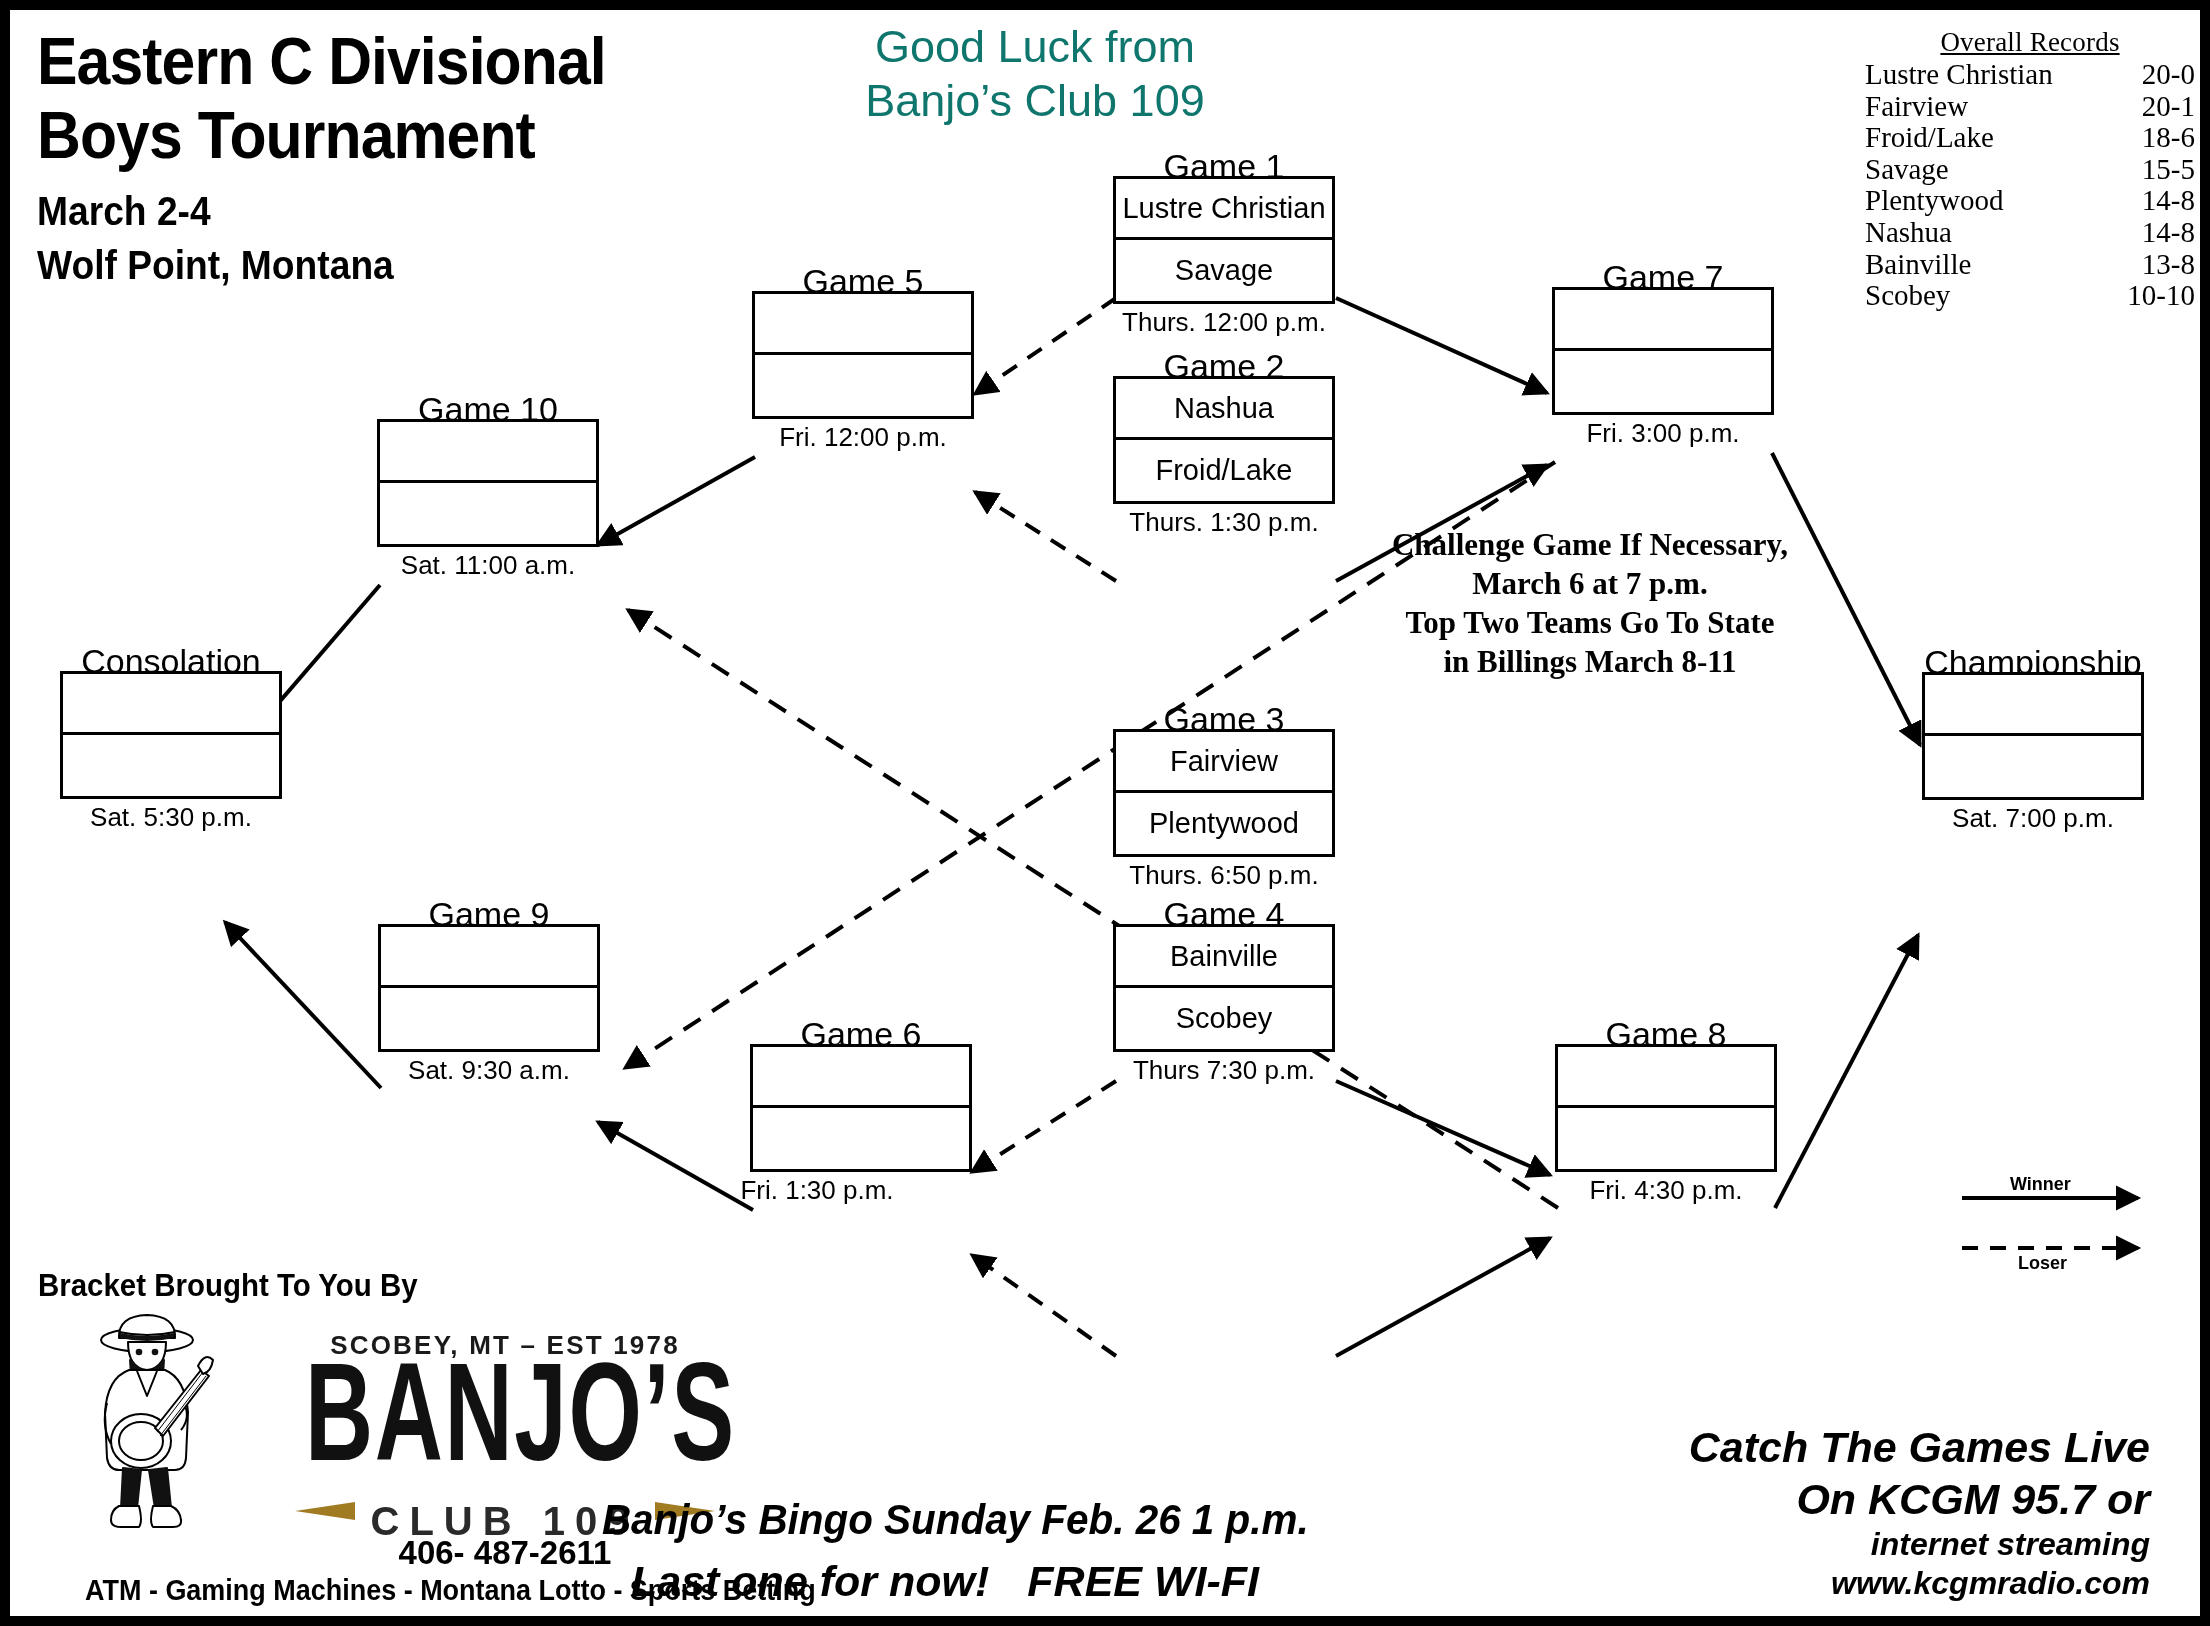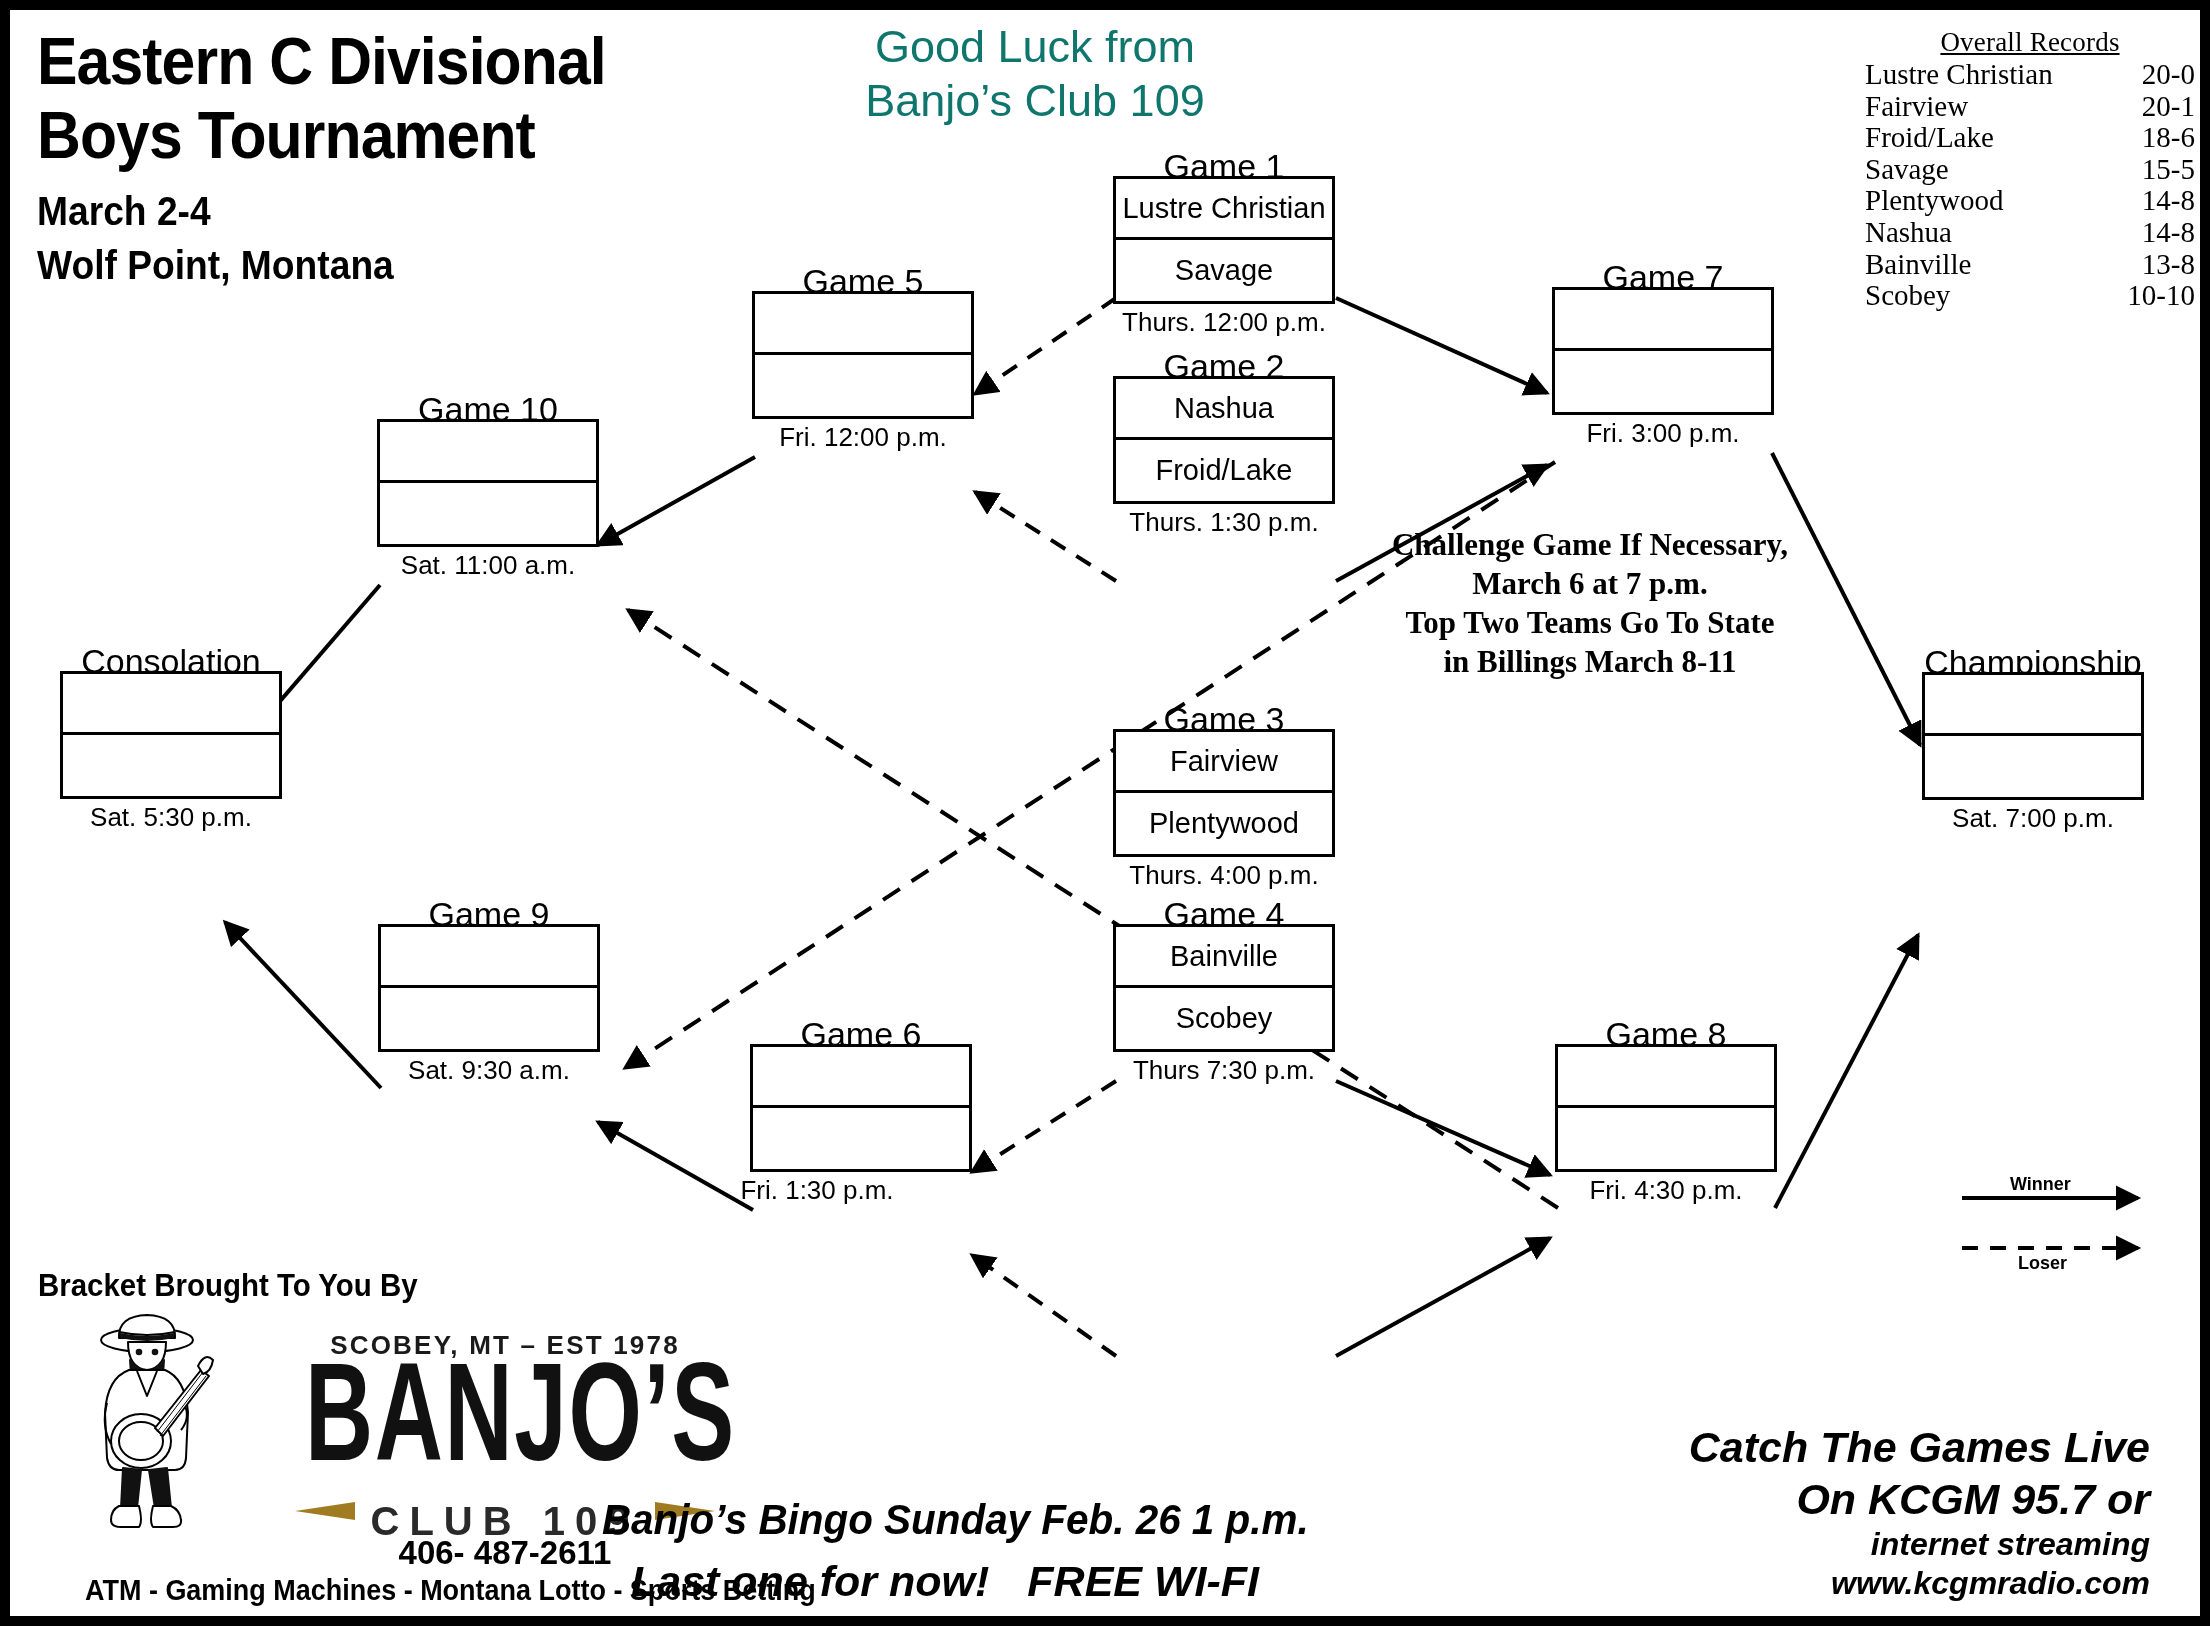--- a/index.html
+++ b/index.html
@@ -316,21 +316,21 @@
     <div class="gb-half top">Nashua</div>
     <div class="gb-half">Froid/Lake</div>
   </div>
   <div class="gb-time" style="left:1103px;top:497px;width:222px;">Thurs. 1:30 p.m.</div>
 
   <div class="gb-label" style="left:1103px;top:690px;width:222px;">Game 3</div>
   <div class="gamebox" style="left:1103px;top:719px;width:222px;height:128px;">
     <div class="gb-half top">Fairview</div>
     <div class="gb-half">Plentywood</div>
   </div>
-  <div class="gb-time" style="left:1103px;top:850px;width:222px;">Thurs. 4:00 p.m.</div>
+  <div class="gb-time" style="left:1103px;top:850px;width:222px;">Thurs. 6:50 p.m.</div>
 
   <div class="gb-label" style="left:1103px;top:885px;width:222px;">Game 4</div>
   <div class="gamebox" style="left:1103px;top:914px;width:222px;height:128px;">
     <div class="gb-half top">Bainville</div>
     <div class="gb-half">Scobey</div>
   </div>
   <div class="gb-time" style="left:1103px;top:1045px;width:222px;">Thurs  7:30 p.m.</div>
 
   <div class="gb-label" style="left:742px;top:252px;width:222px;">Game 5</div>
   <div class="gamebox" style="left:742px;top:281px;width:222px;height:128px;">

